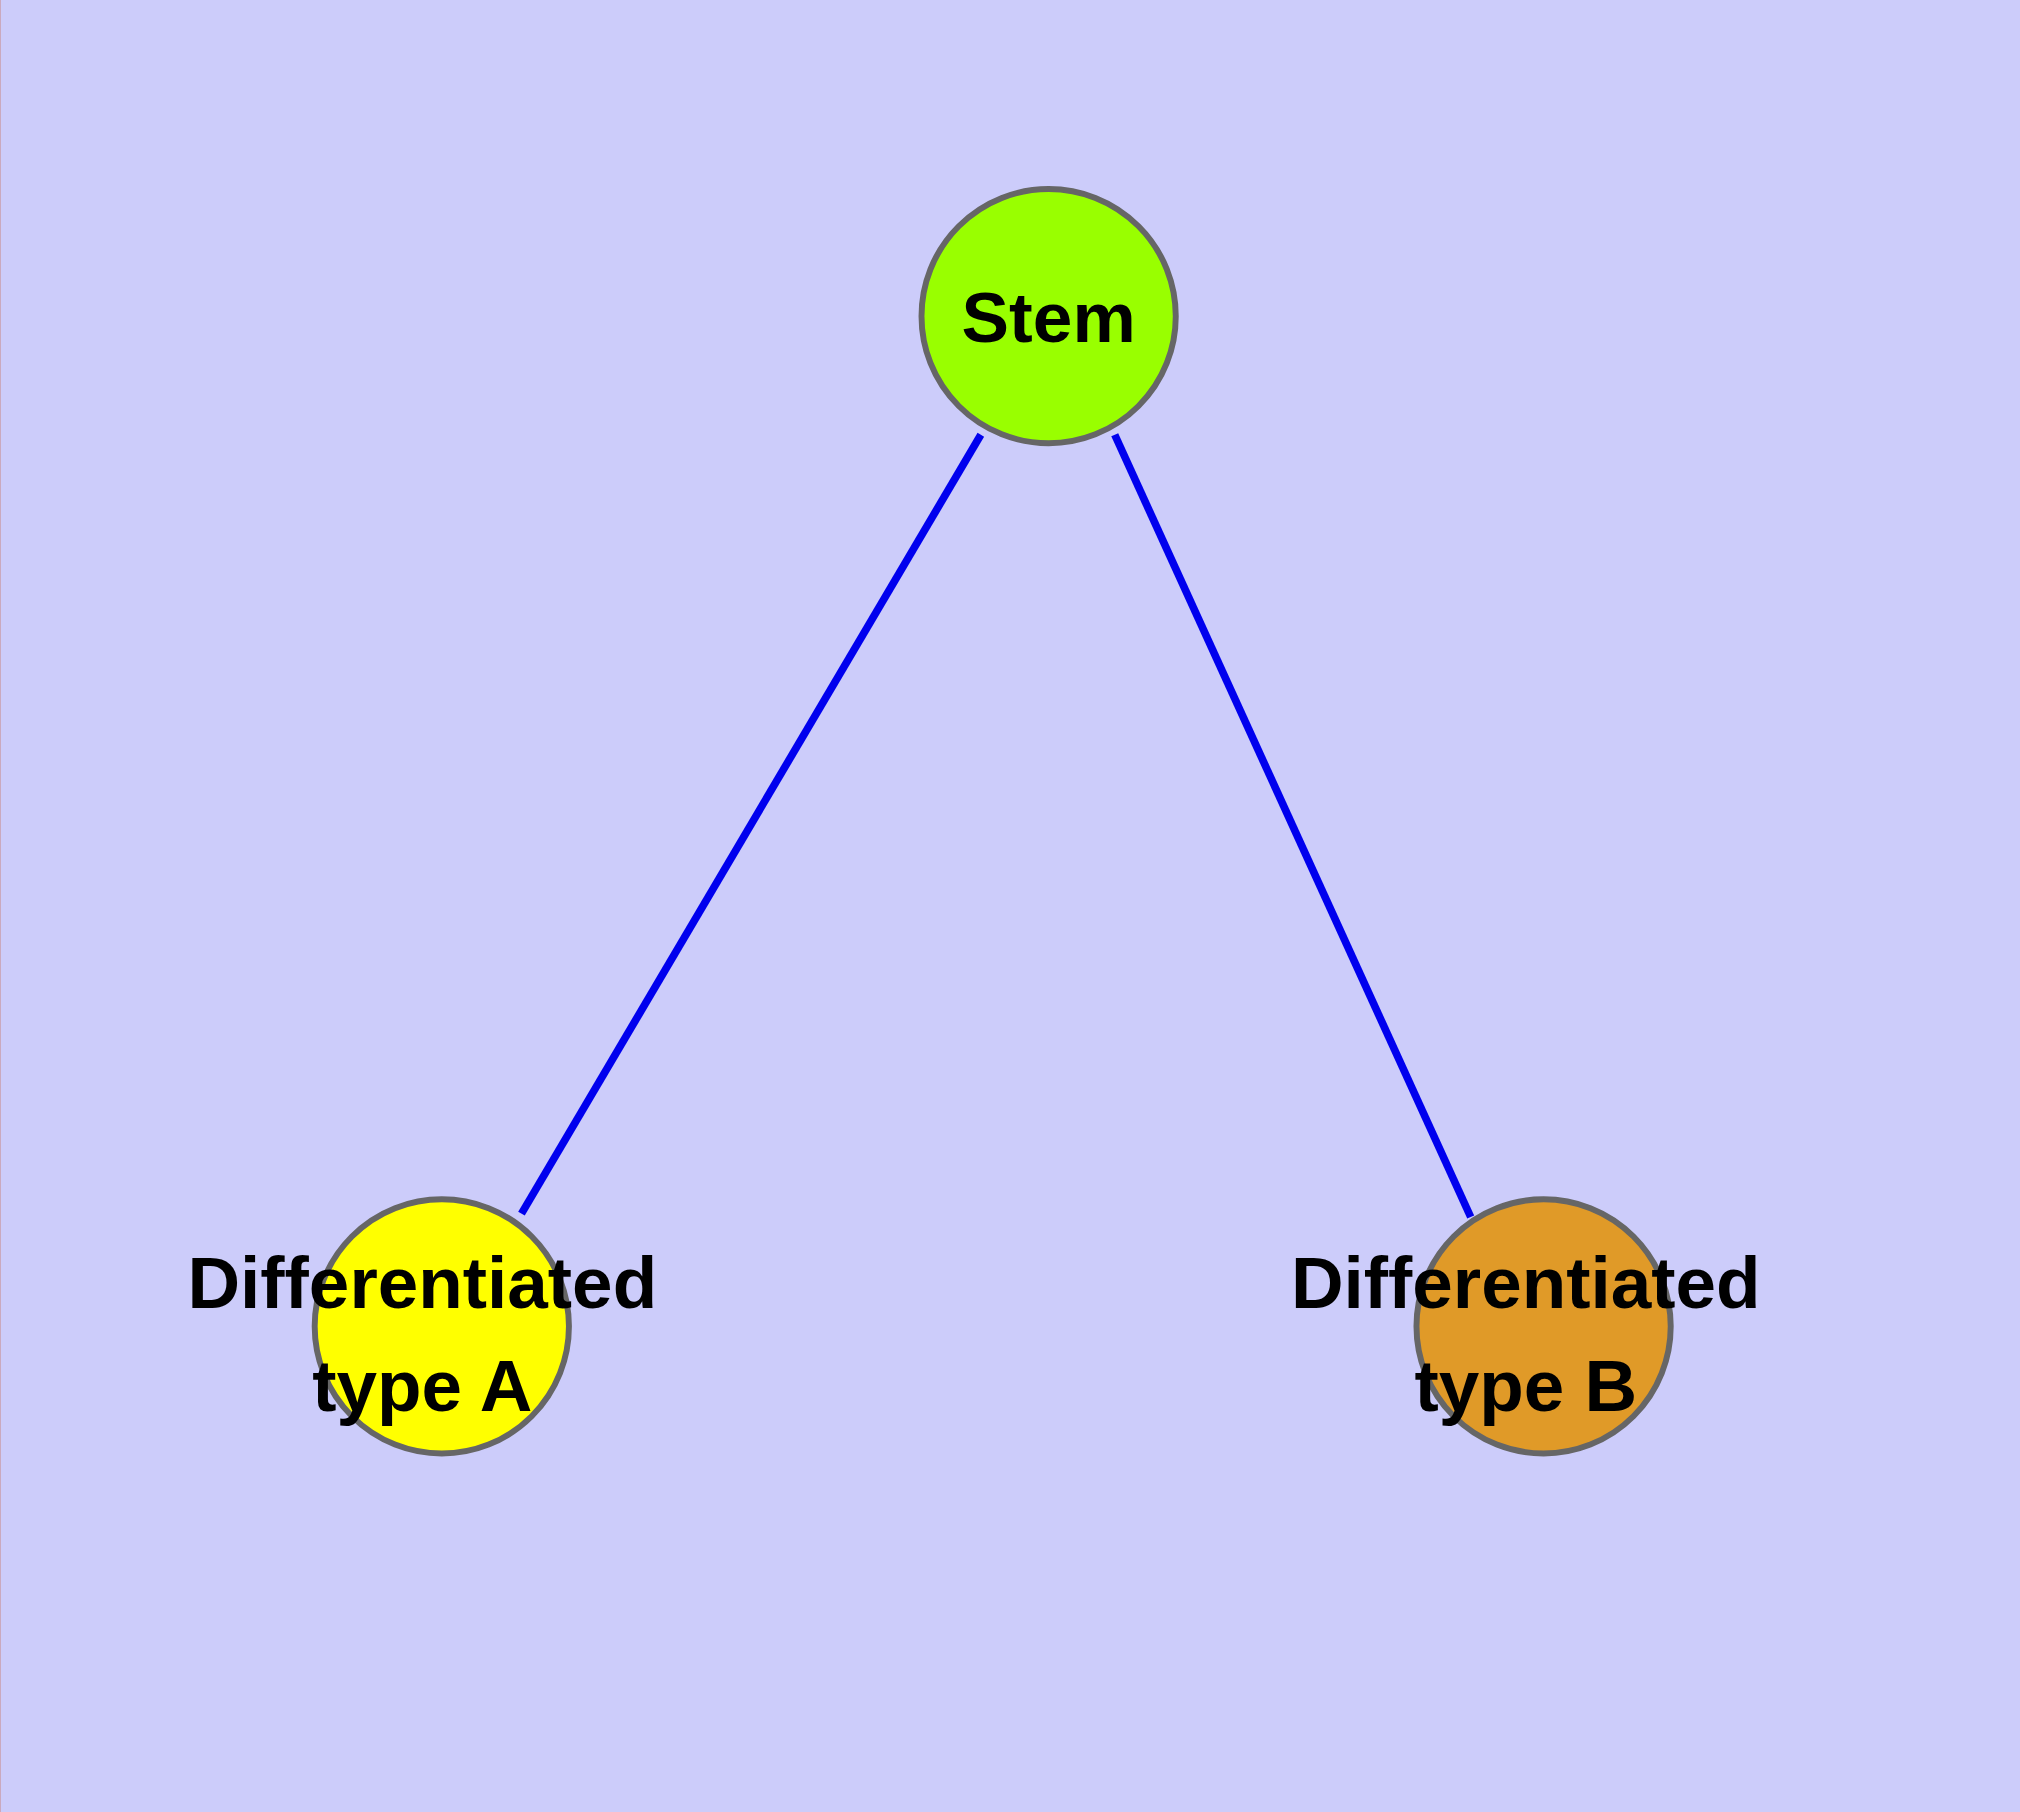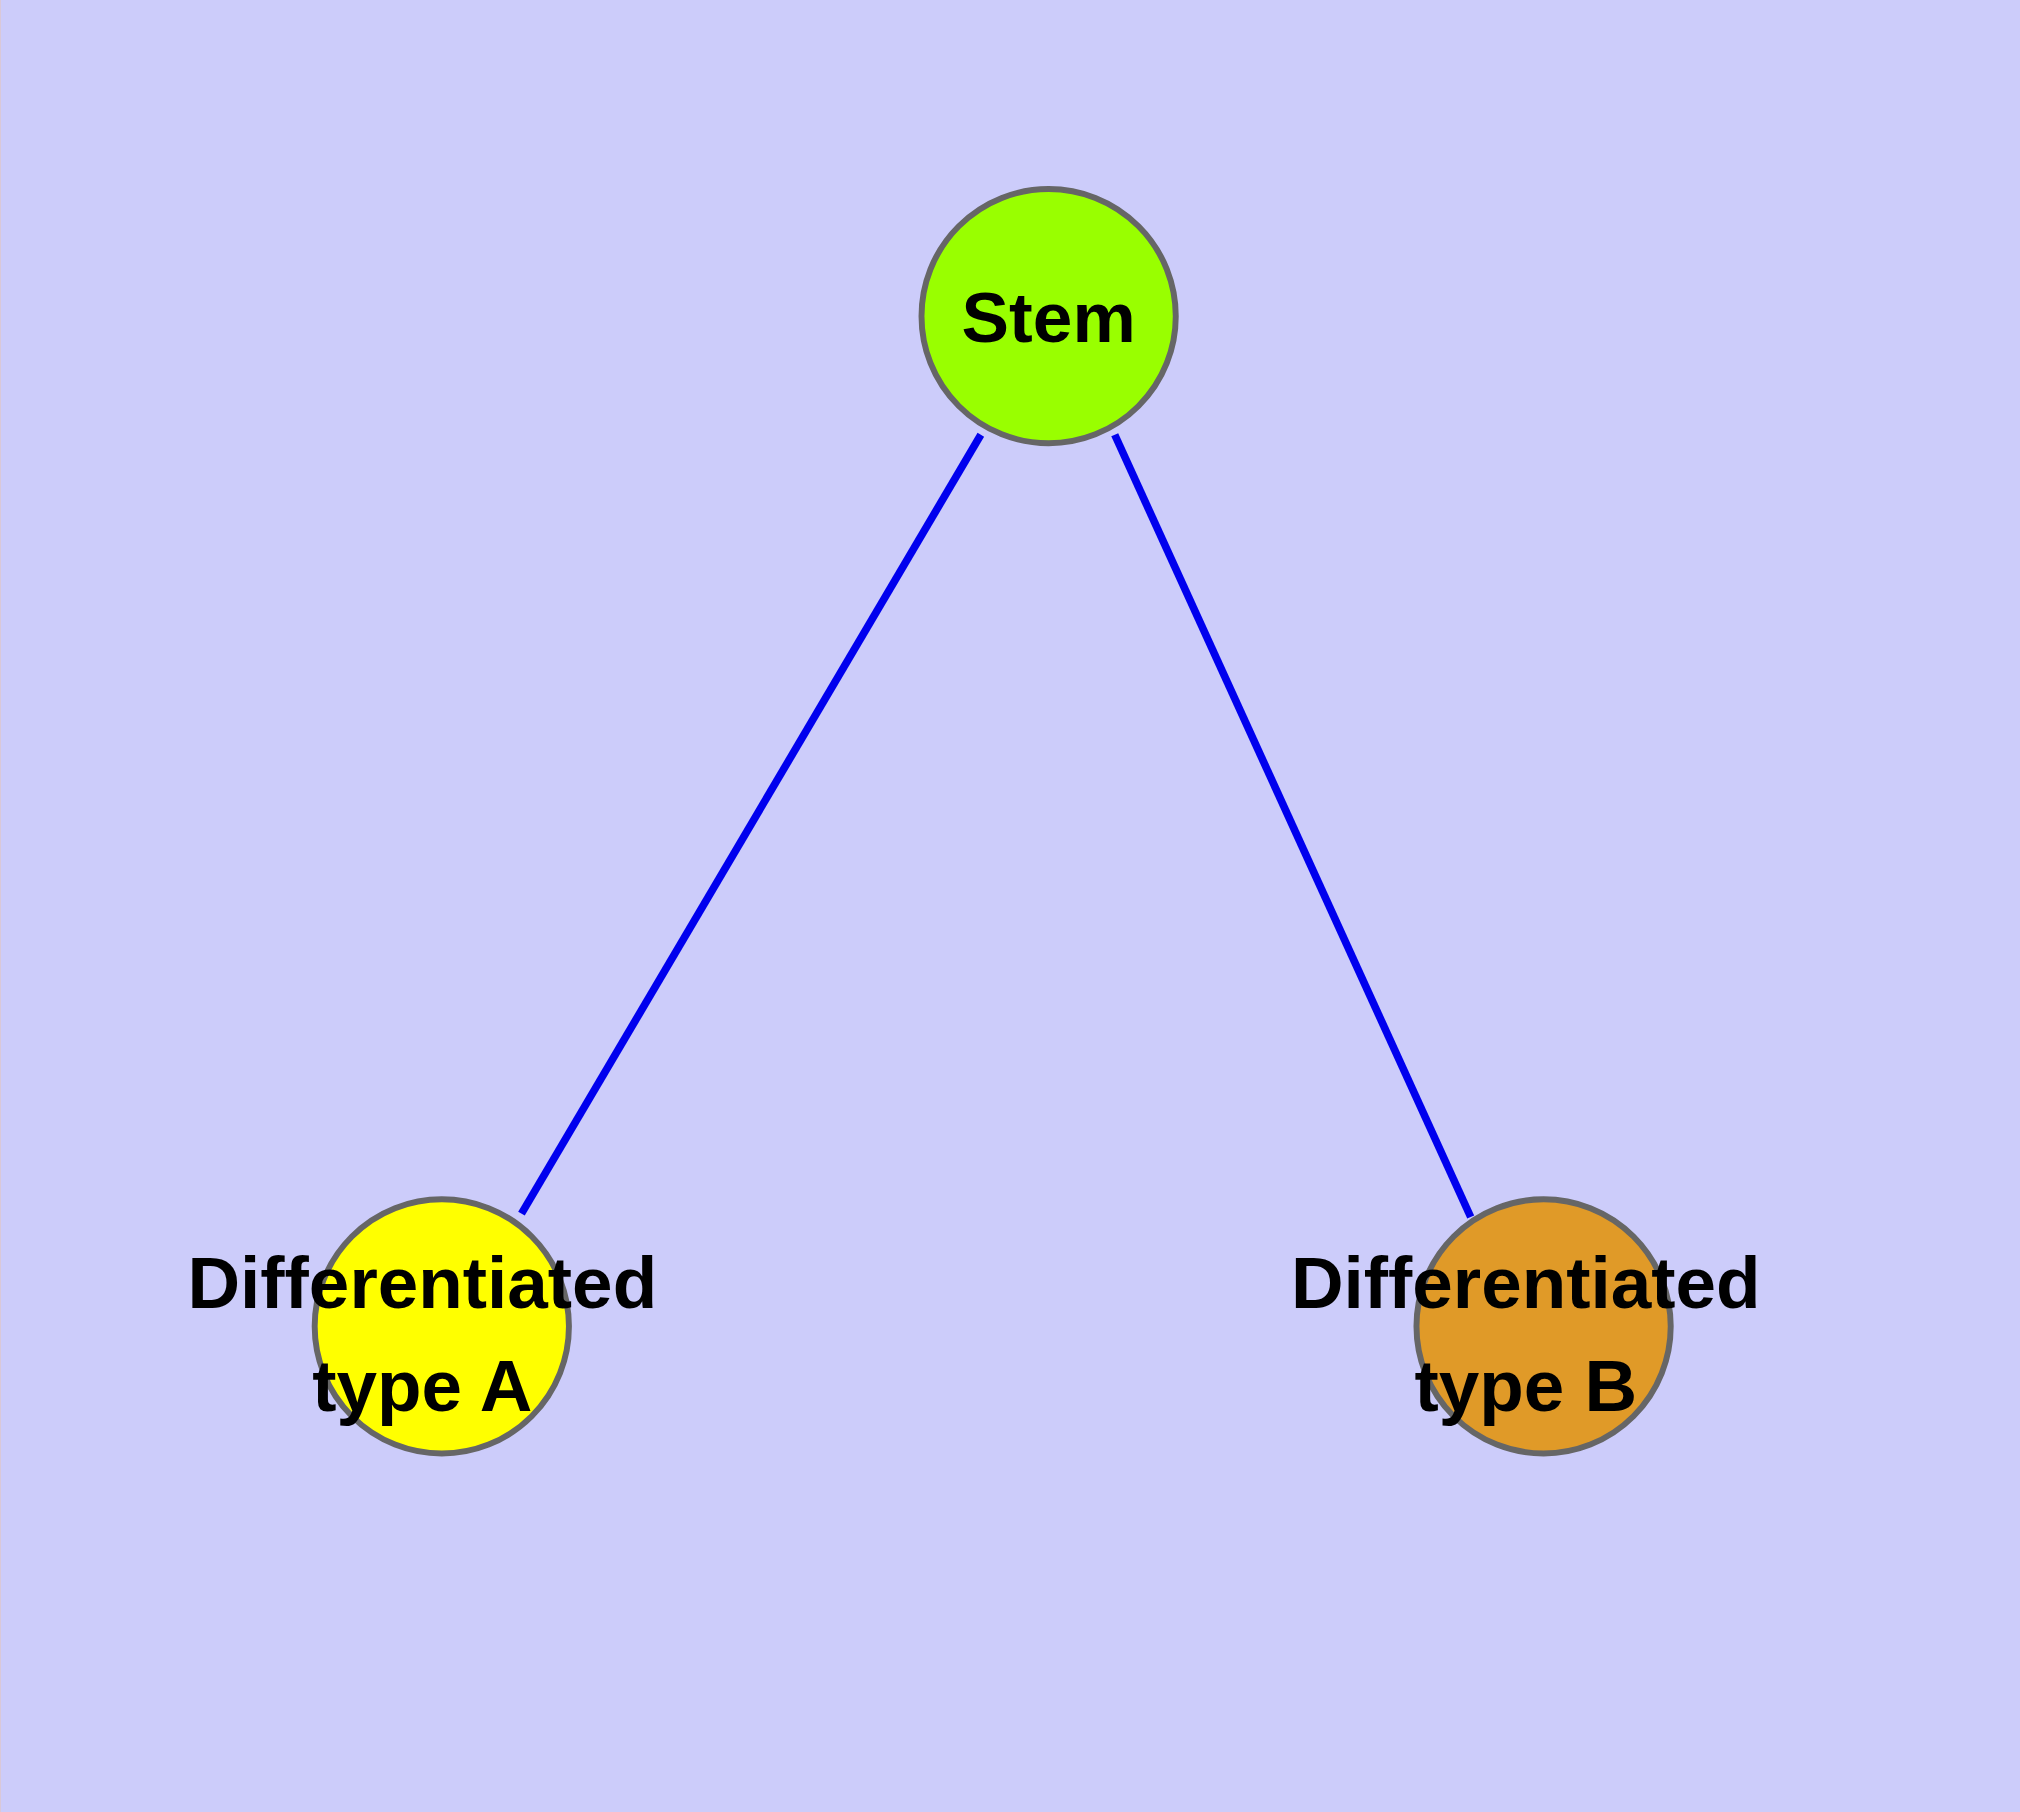--- a/index.html
+++ b/index.html
@@ -38,21 +38,21 @@
   .node-label-leaf {
     font-size: 86px;
   }
   .edge-line {
     stroke-linecap: butt;
   }
 </style>
 </head>
 <body style="background: rgb(204, 204, 250);">
 
-<div id="canvas" style="width: 2021px; height: 1812px; background: #fdba74;">
+<div id="canvas" style="width: 2021px; height: 1812px; background: #c2410c;">
   <svg id="graph-svg" viewBox="0 0 2384 2138">
 
     <rect id="bg-rect" x="0" y="0" width="2384" height="2138" fill="#ccccfa"></rect>
 
     <g id="edges-group">
       <line class="edge-line" id="edge-0" x1="1157" y1="513" x2="615" y2="1432" stroke="#0000ee" stroke-width="9"></line>
       <line class="edge-line" id="edge-1" x1="1315" y1="513" x2="1735" y2="1436" stroke="#0000ee" stroke-width="9"></line>
     </g>
 
     <g id="nodes-group">

